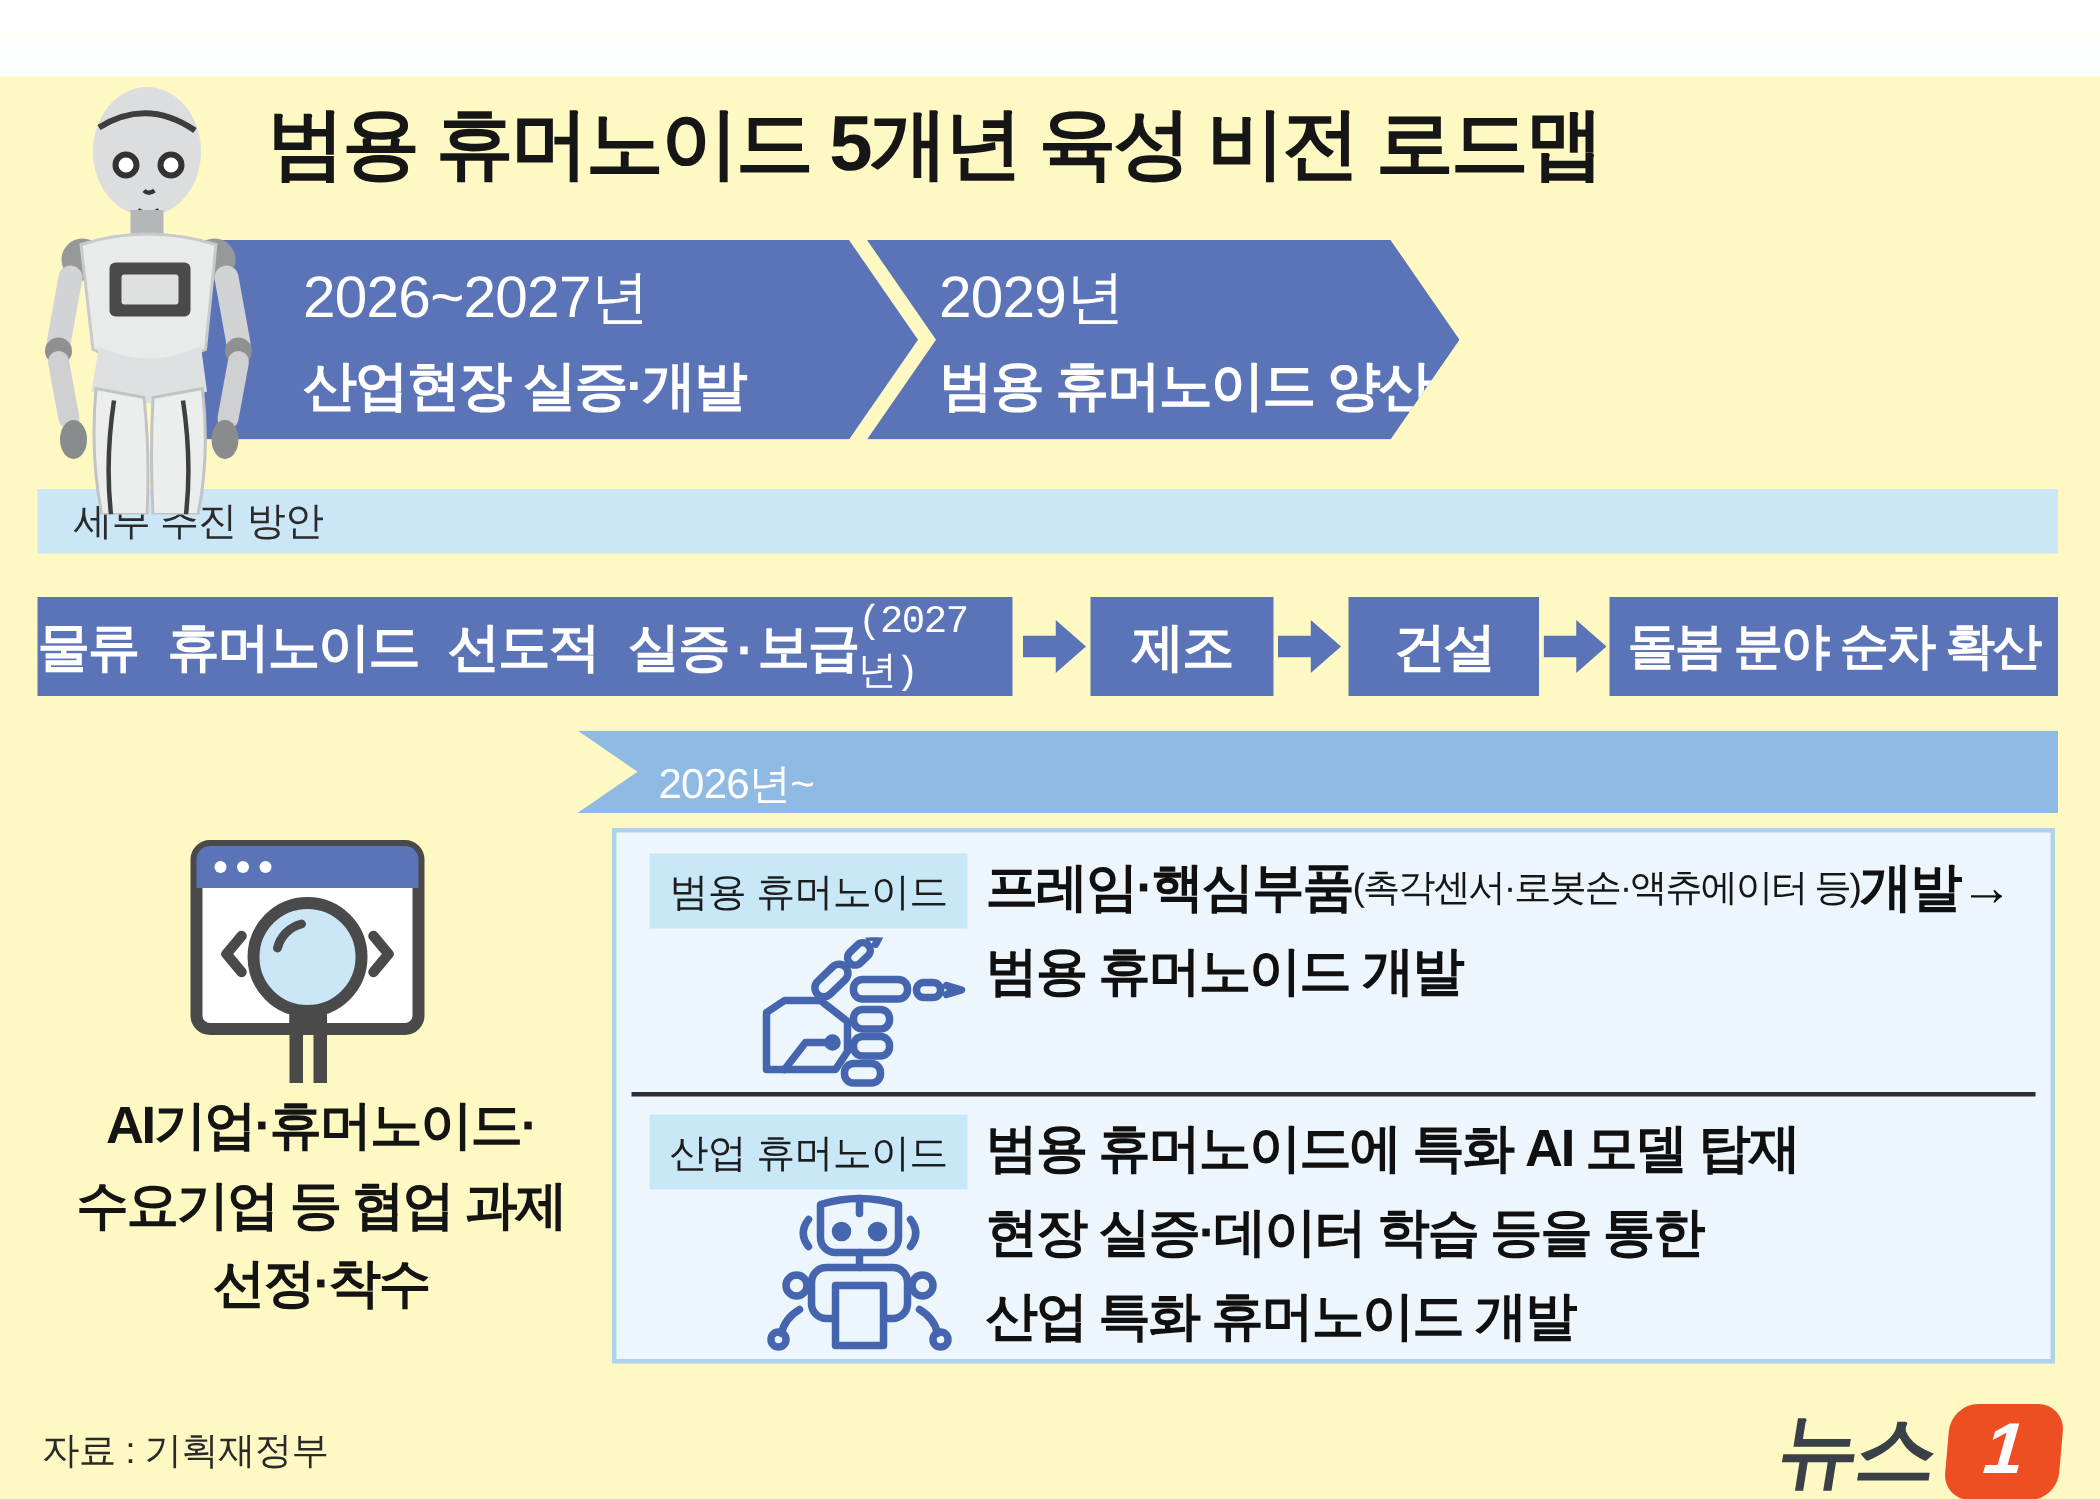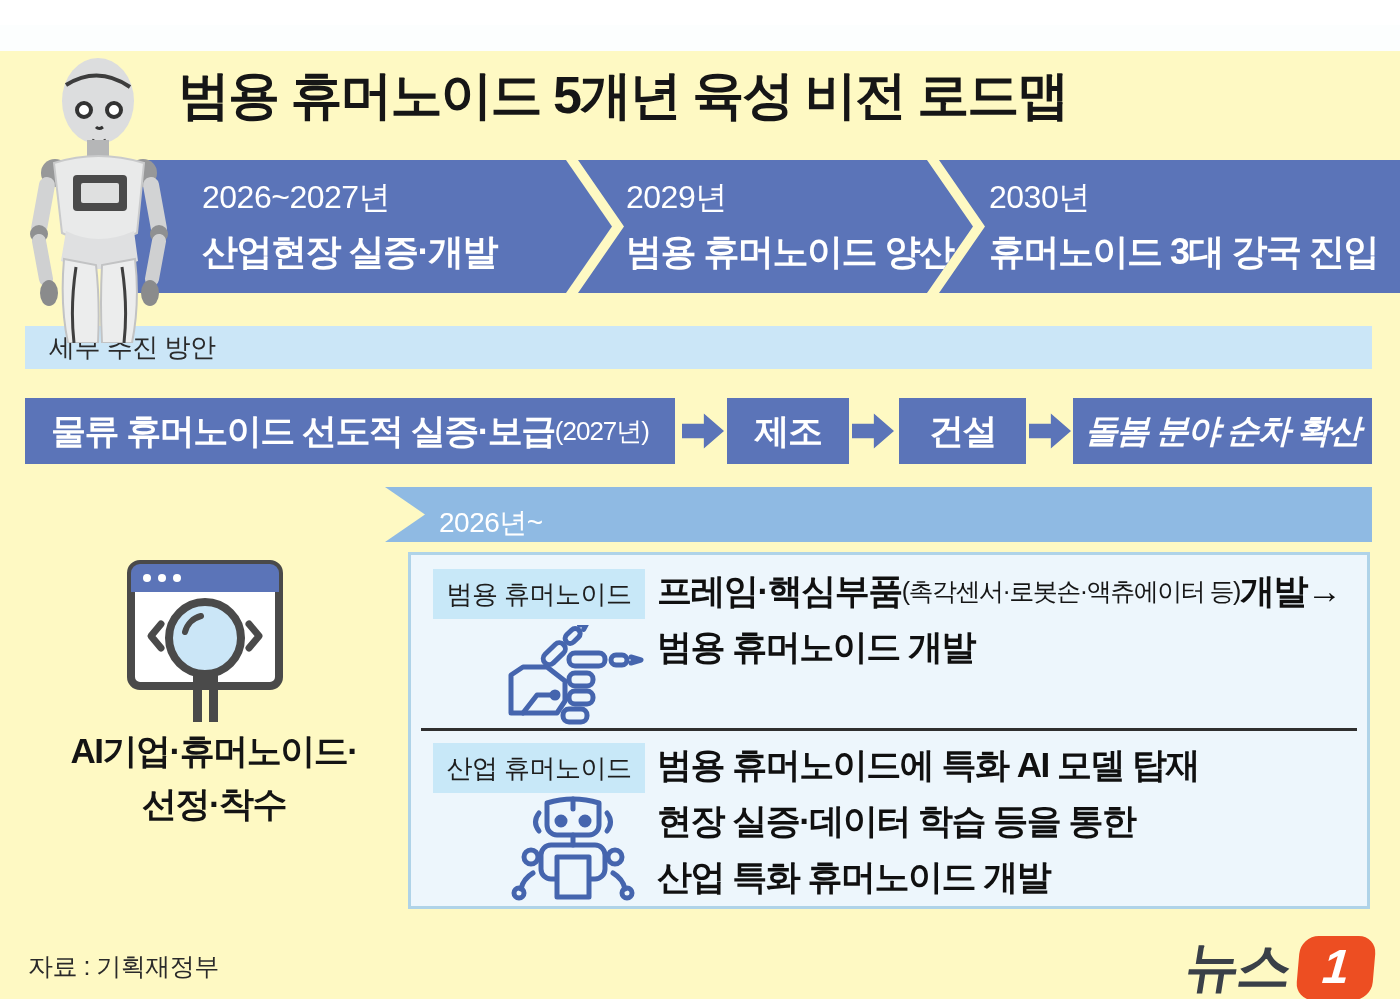--- a/index.html
+++ b/index.html
@@ -16,35 +16,35 @@
 
   
   .stage { position:absolute; top:135px; height:133px; background:#5B74B8; color:#fff;
            display:flex; flex-direction:column; justify-content:center; gap:8px; box-sizing:border-box; z-index:2; }
   .stage1 { left:118px; width:494px; padding-left:84px;
             clip-path:polygon(0 0, calc(100% - 46px) 0, 100% 50%, calc(100% - 46px) 100%, 0 100%); }
   .stage2 { left:578px; width:395px; padding-left:48px;
             clip-path:polygon(0 0, calc(100% - 46px) 0, 100% 50%, calc(100% - 46px) 100%, 0 100%, 46px 50%); }
   .stage3 { left:939px; width:461px; padding-left:50px;
             clip-path:polygon(0 0, 100% 0, 100% 100%, 0 100%, 46px 50%); }
-  .stage-period { font-size:32px; font-weight:400; letter-spacing:-0.5px; }
+  .stage-period { font-size:39px; font-weight:400; letter-spacing:-0.5px; }
   .stage-label  { font-size:36px; font-weight:800; letter-spacing:-1.5px; white-space:nowrap; }
 
   
   .detail-header { position:absolute; left:25px; top:301px; width:1347px; height:43px; background:#CBE6F7;
                    display:flex; align-items:center; padding-left:24px; box-sizing:border-box;
                    font-size:26px; color:#2B2B2B; letter-spacing:-0.5px; }
 
   
   .flow-box { position:absolute; top:373px; height:66px; background:#5B74B8; color:#fff;
               display:flex; align-items:center; justify-content:center; box-sizing:border-box; }
-  .flow-a { left:25px;  width:650px; }
+  .flow-a { left:25px;  width:650px;font-family:Liberation Mono, monospace; }
   .flow-b { left:727px; width:122px; }
   .flow-c { left:899px; width:127px; }
-  .flow-d { left:1073px; width:299px;font-style:italic; }
+  .flow-d { left:1073px; width:299px; }
   .flow-main   { font-size:35px; font-weight:800; letter-spacing:-1.5px; white-space:nowrap; }
   .flow-main-sm{ font-size:33px; font-weight:800; letter-spacing:-1.5px; white-space:nowrap; }
   .flow-suffix { font-size:26px; font-weight:400; letter-spacing:-1px; }
   .flow-arrow { position:absolute; top:386px; width:42px; height:40px; background:#5B74B8;
                 clip-path:polygon(0 32%, 52% 32%, 52% 6%, 100% 50%, 52% 94%, 52% 68%, 0 68%); }
   .arrow-1 { left:682px; } .arrow-2 { left:852px; } .arrow-3 { left:1029px; }
 
   
   .tl-seg { position:absolute; top:462px; height:55px; background:#8FBAE3; color:#fff;
             display:flex; align-items:center; box-sizing:border-box; font-size:28px; letter-spacing:-0.5px; }
@@ -119,24 +119,20 @@
   <h1 class="title">범용 휴머노이드 5개년 육성 비전 로드맵</h1>
 
   <div class="stage stage1">
     <div class="stage-period">2026~2027년</div>
     <div class="stage-label">산업현장 실증·개발</div>
   </div>
   <div class="stage stage2">
     <div class="stage-period">2029년</div>
     <div class="stage-label">범용 휴머노이드 양산</div>
   </div>
-  <div class="stage stage3">
-    <div class="stage-period">2030년</div>
-    <div class="stage-label">휴머노이드 3대 강국 진입</div>
-  </div>
 
   <div class="detail-header">
     <span>세부 추진 방안</span>
   </div>
 
   <div class="flow-box flow-a">
     <span class="flow-main">물류 휴머노이드 선도적 실증·보급</span>
       <span class="flow-suffix">(2027년)</span>
   </div>
   <div class="flow-arrow arrow-1"></div>
@@ -166,20 +162,21 @@
     <path d="M126 66 L136 78 L126 90" stroke="#4A4A4A" stroke-width="7" fill="none" stroke-linecap="round" stroke-linejoin="round"></path>
     <circle cx="82" cy="80" r="36" fill="#CBE6F7" stroke="#4A4A4A" stroke-width="8"></circle>
     <path d="M62 74 a22 22 0 0 1 16 -16" stroke="#4A4A4A" stroke-width="6" fill="none" stroke-linecap="round"></path>
     <rect x="70" y="118" width="9" height="46" fill="#4A4A4A"></rect>
     <rect x="86" y="118" width="9" height="46" fill="#4A4A4A"></rect>
     <rect x="70" y="116" width="25" height="14" fill="#4A4A4A"></rect>
   </svg>
 
   <div class="left-text">
     <div>AI기업·휴머노이드·</div>
+    <div>수요기업 등 협업 과제</div>
     <div>선정·착수</div>
   </div>
 
   <div class="panel">
     <div class="sec-label sec-label-1">범용 휴머노이드</div>
 
     <svg class="sec-icon-hand" viewBox="0 0 146 100">
       <g stroke="#4565AE" stroke-width="5" fill="none" stroke-linejoin="round" stroke-linecap="round">
         <path d="M10 50 L10 88 L56 88 L64 76 L64 56 L46 42 L22 42 Z"></path>
         <path d="M22 88 L36 70 L50 70"></path>

